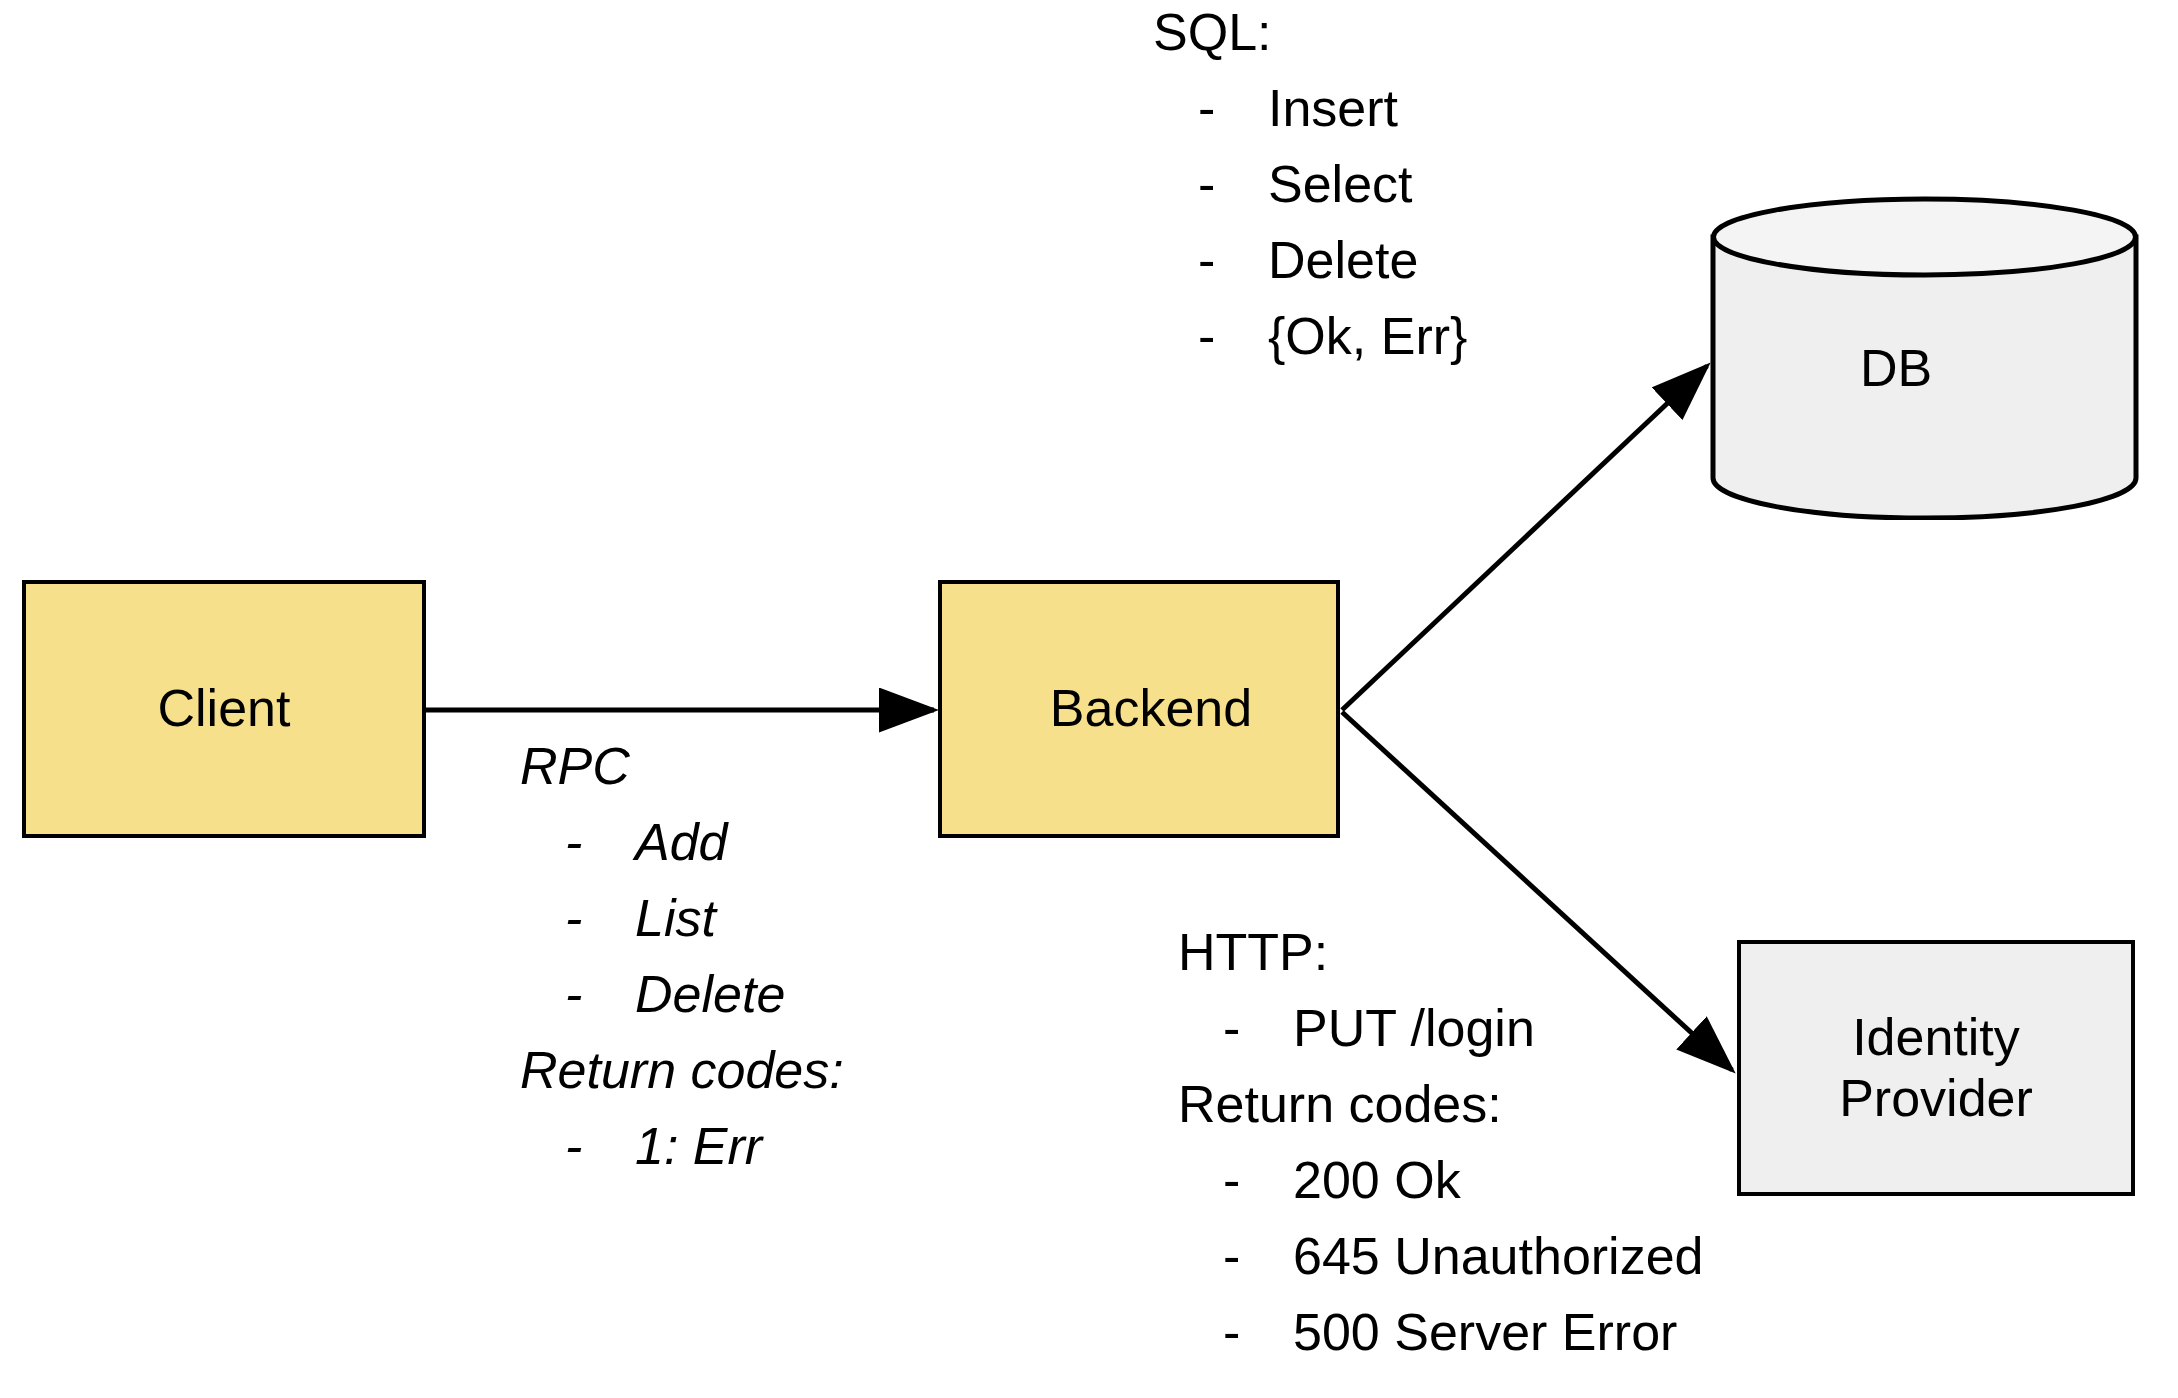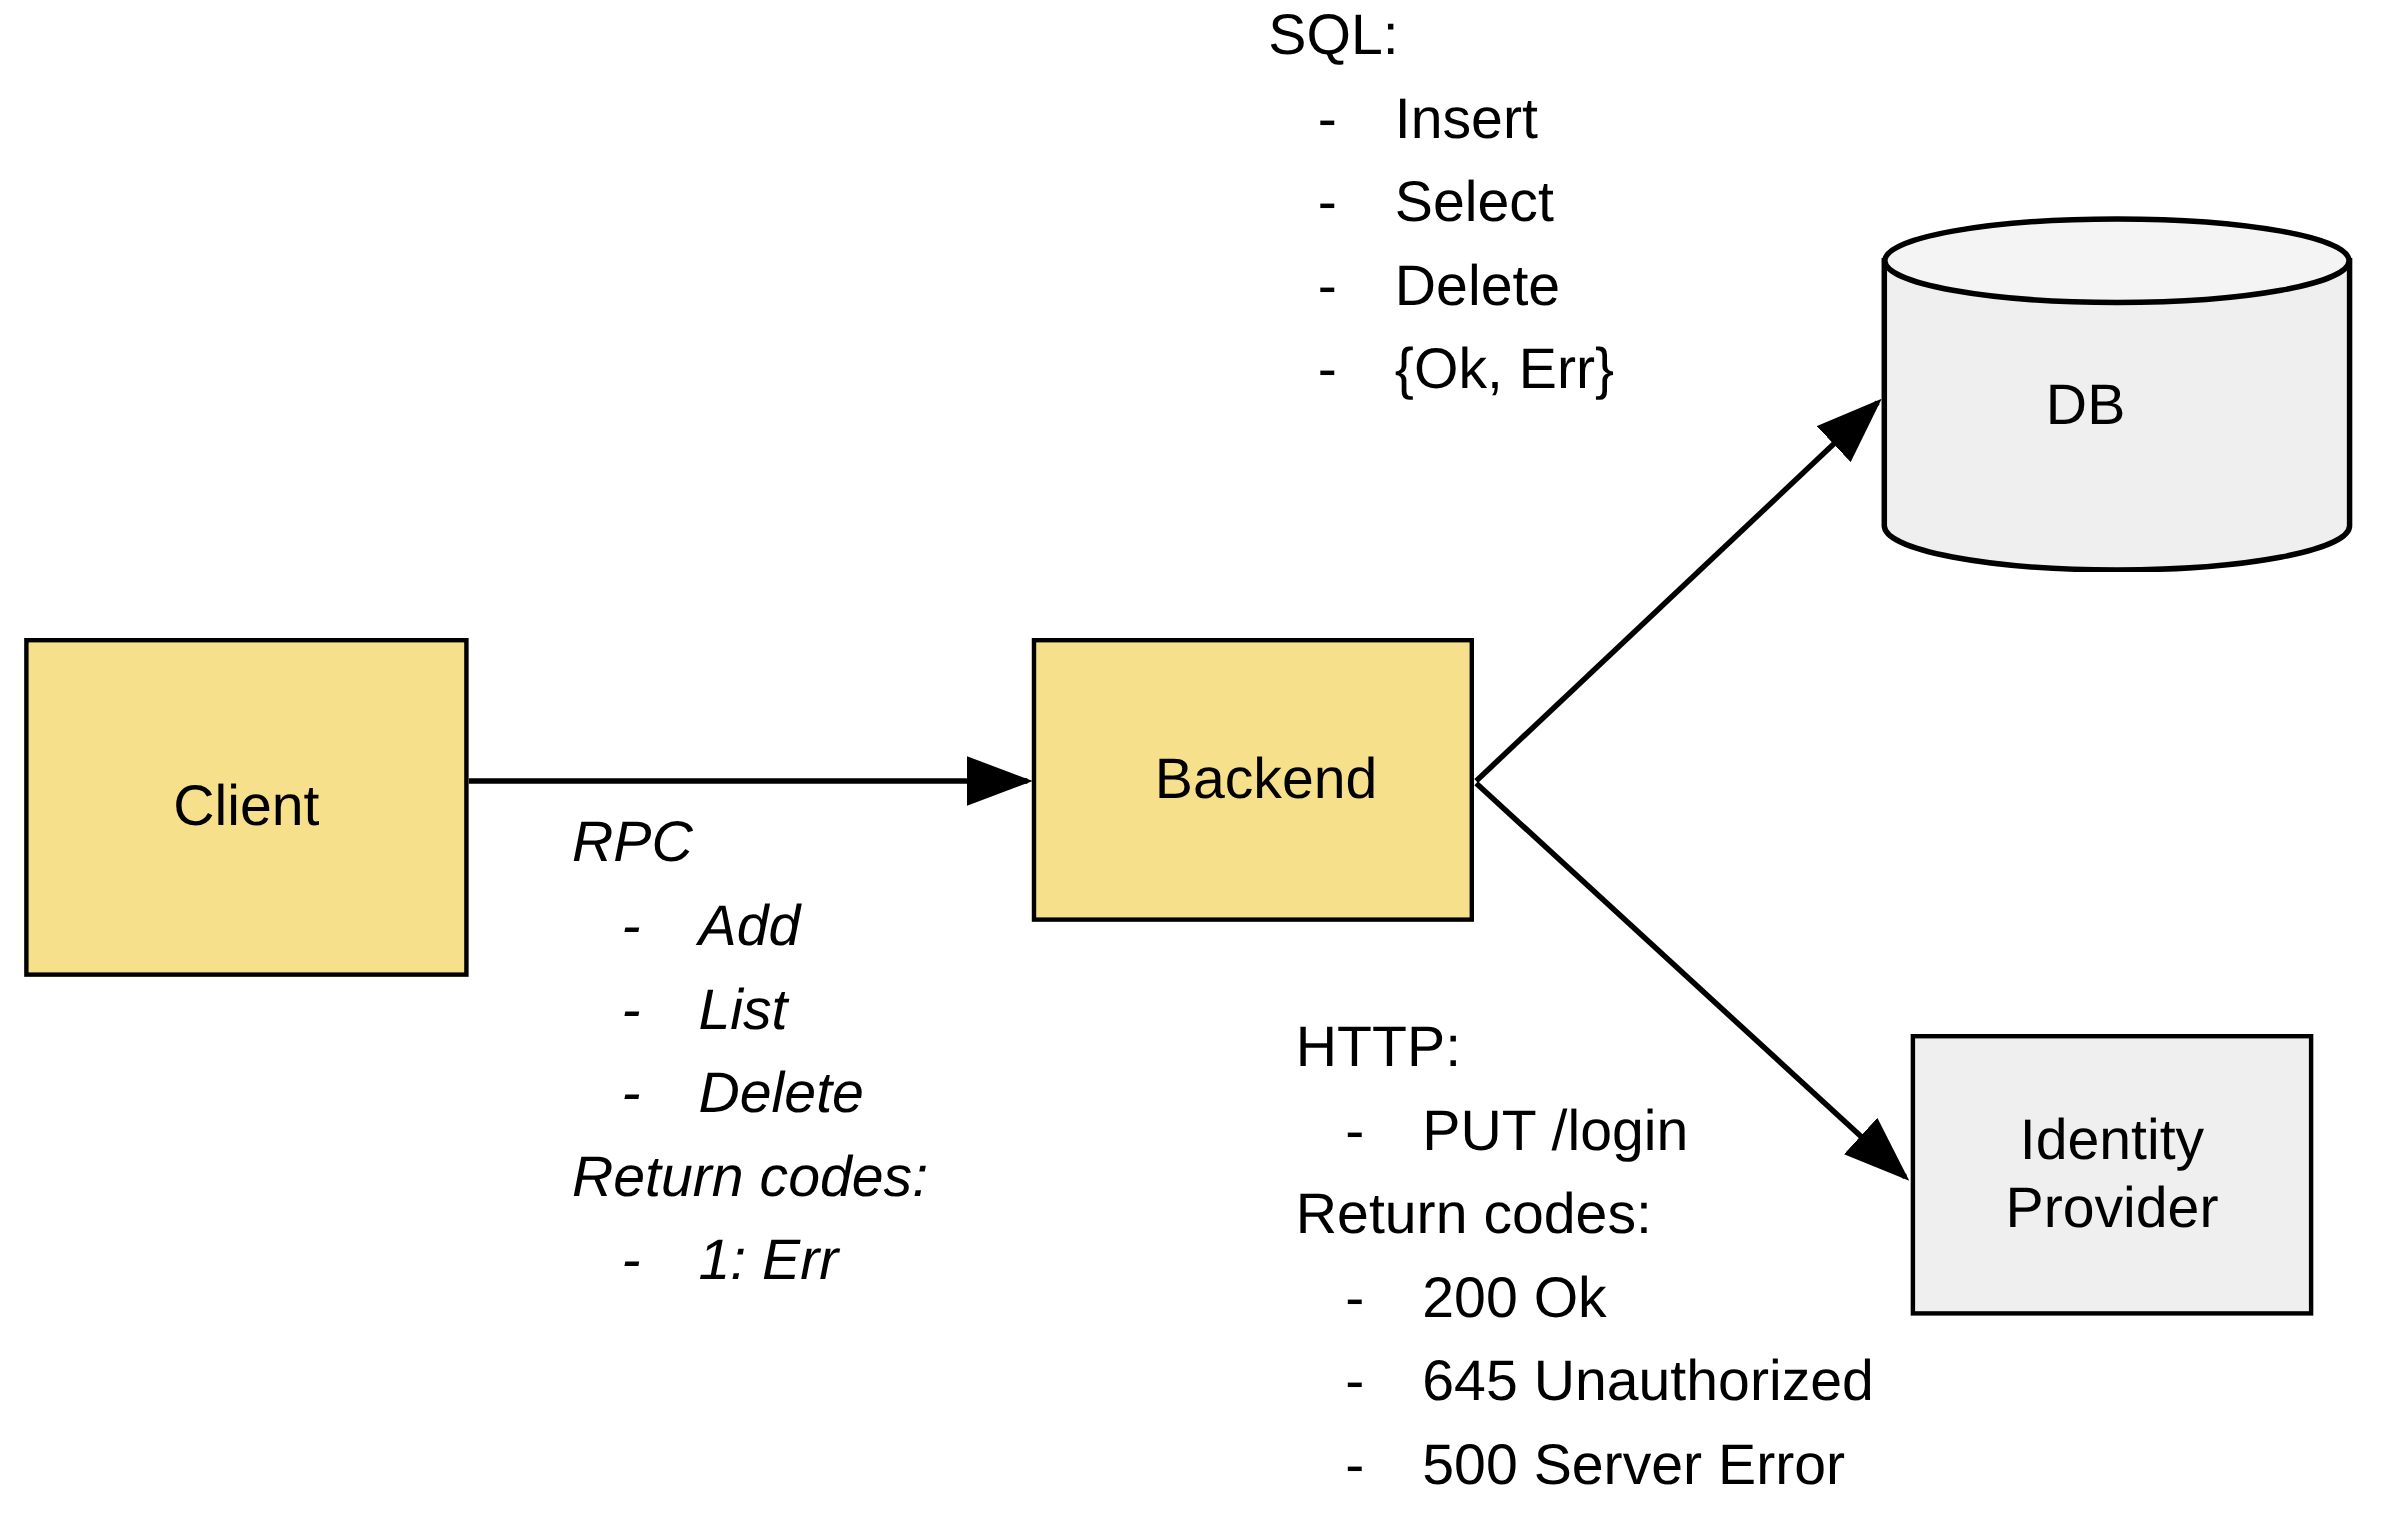--- a/index.html
+++ b/index.html
@@ -35,23 +35,23 @@
     justify-content: center;
     text-align: center;
     color: #000000;
     font-size: 52px;
     line-height: 1.18;
     border: 4px solid #000000;
   }
   .node-yellow { background: #F7E08C; }
   .node-gray   { background: #EFEFEF; }
 
-  #node-client  { left: 22px;  top: 580px; width: 404px; height: 308px; }
+  #node-client  { left: 22px;  top: 580px; width: 404px; height: 258px; }
   #node-backend { left: 938px; top: 580px; width: 402px; height: 258px; padding-left: 24px; }
-  #node-idp     { left: 1737px; top: 940px; width: 366px; height: 256px; justify-content: center; }
+  #node-idp     { left: 1737px; top: 940px; width: 398px; height: 256px; justify-content: center; }
 
   
   #node-db {
     position: absolute;
     left: 1710px;
     top: 196px;
     width: 429px;
     height: 324px;
   }
   #node-db svg { position: absolute; left: 0; top: 0; }

